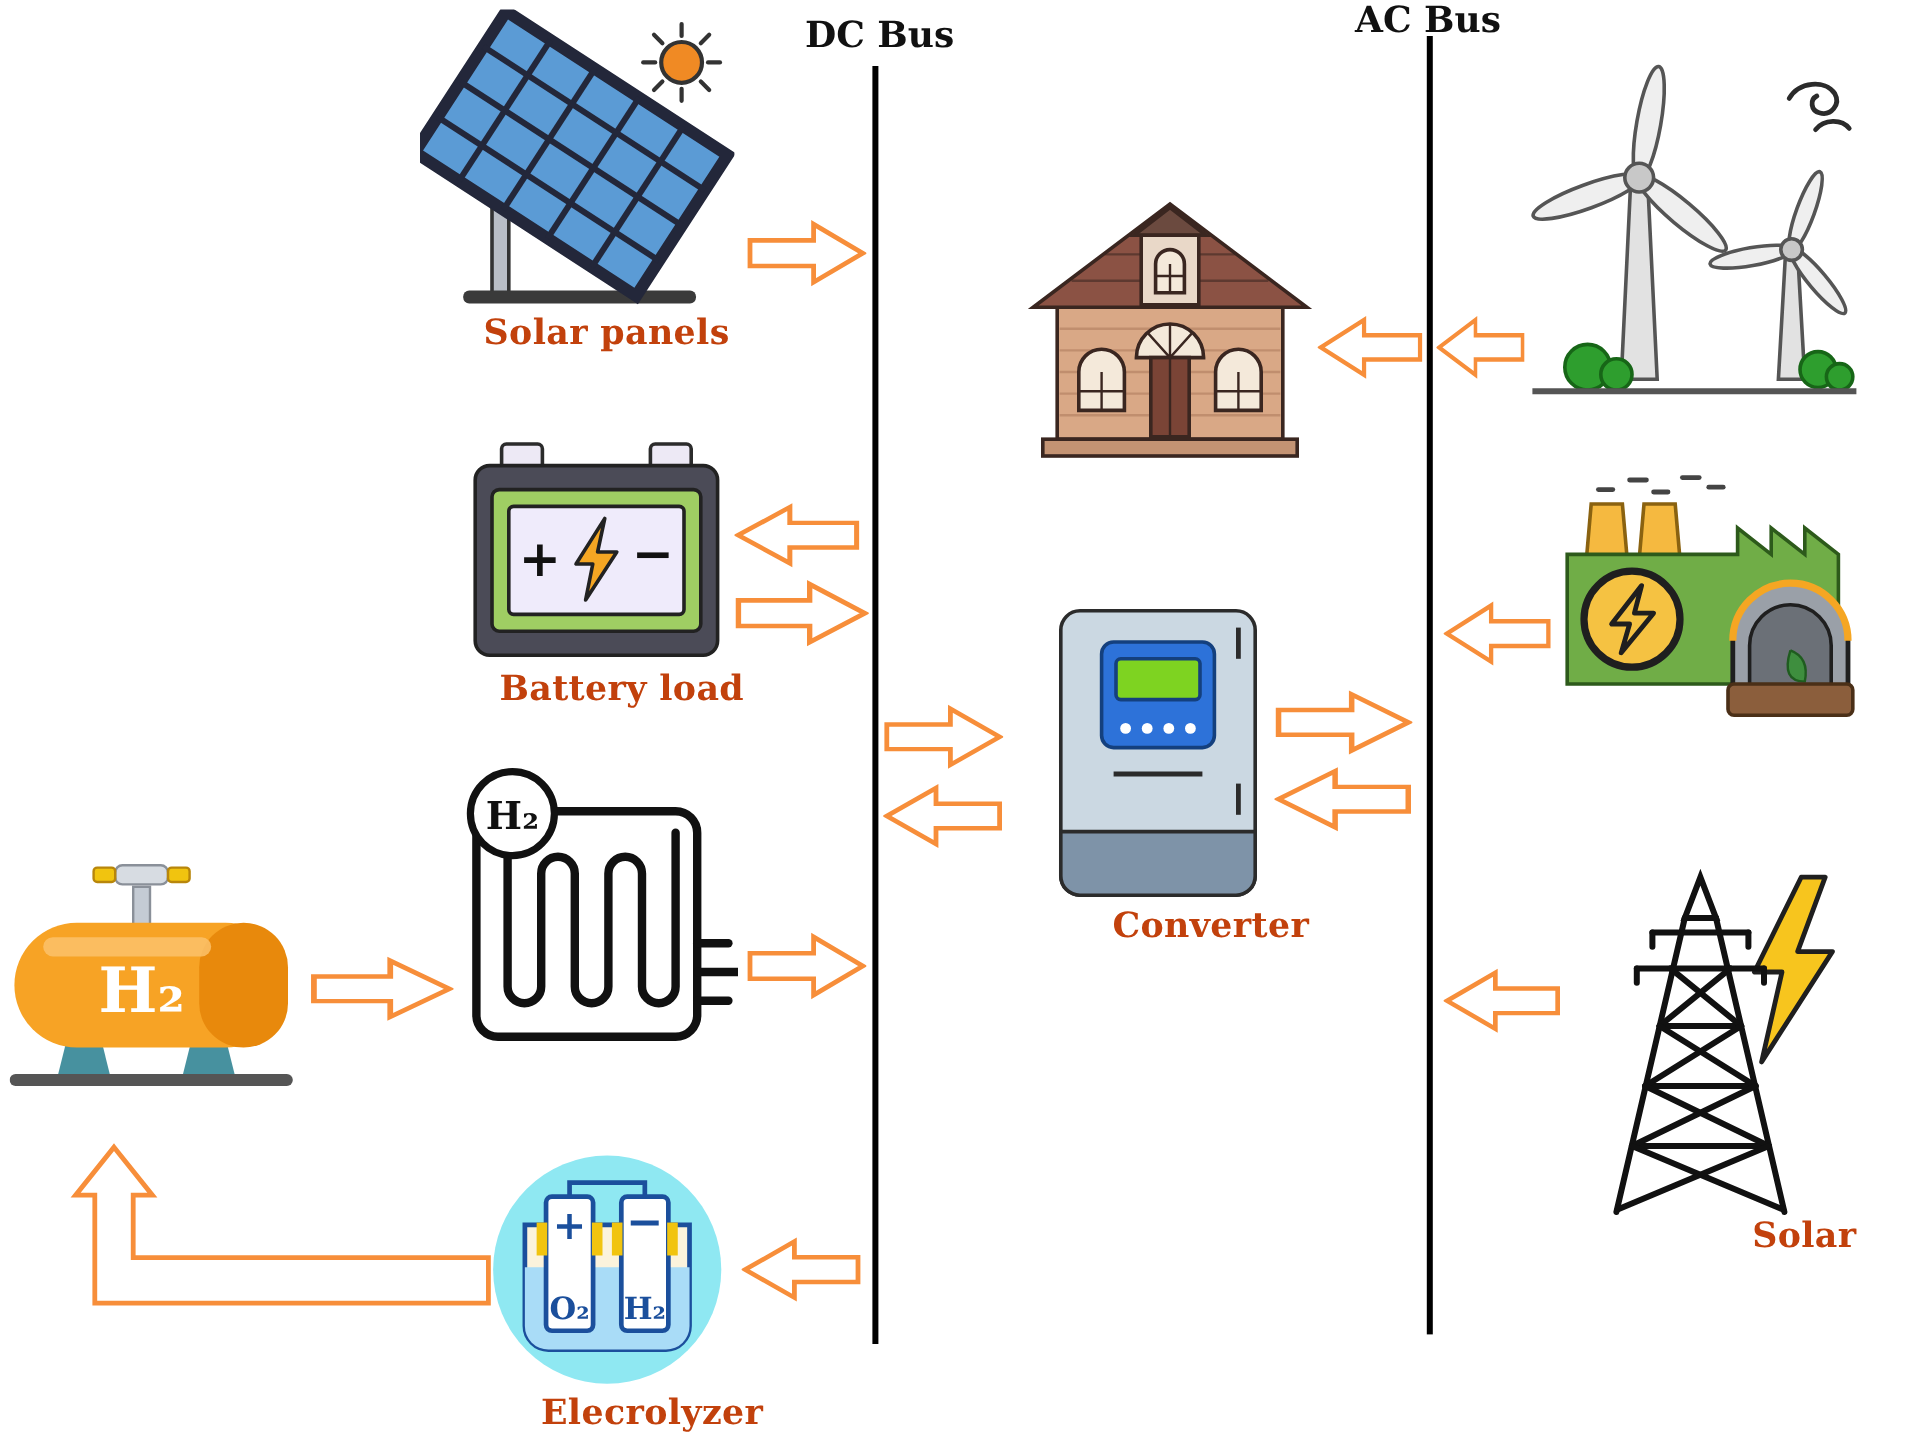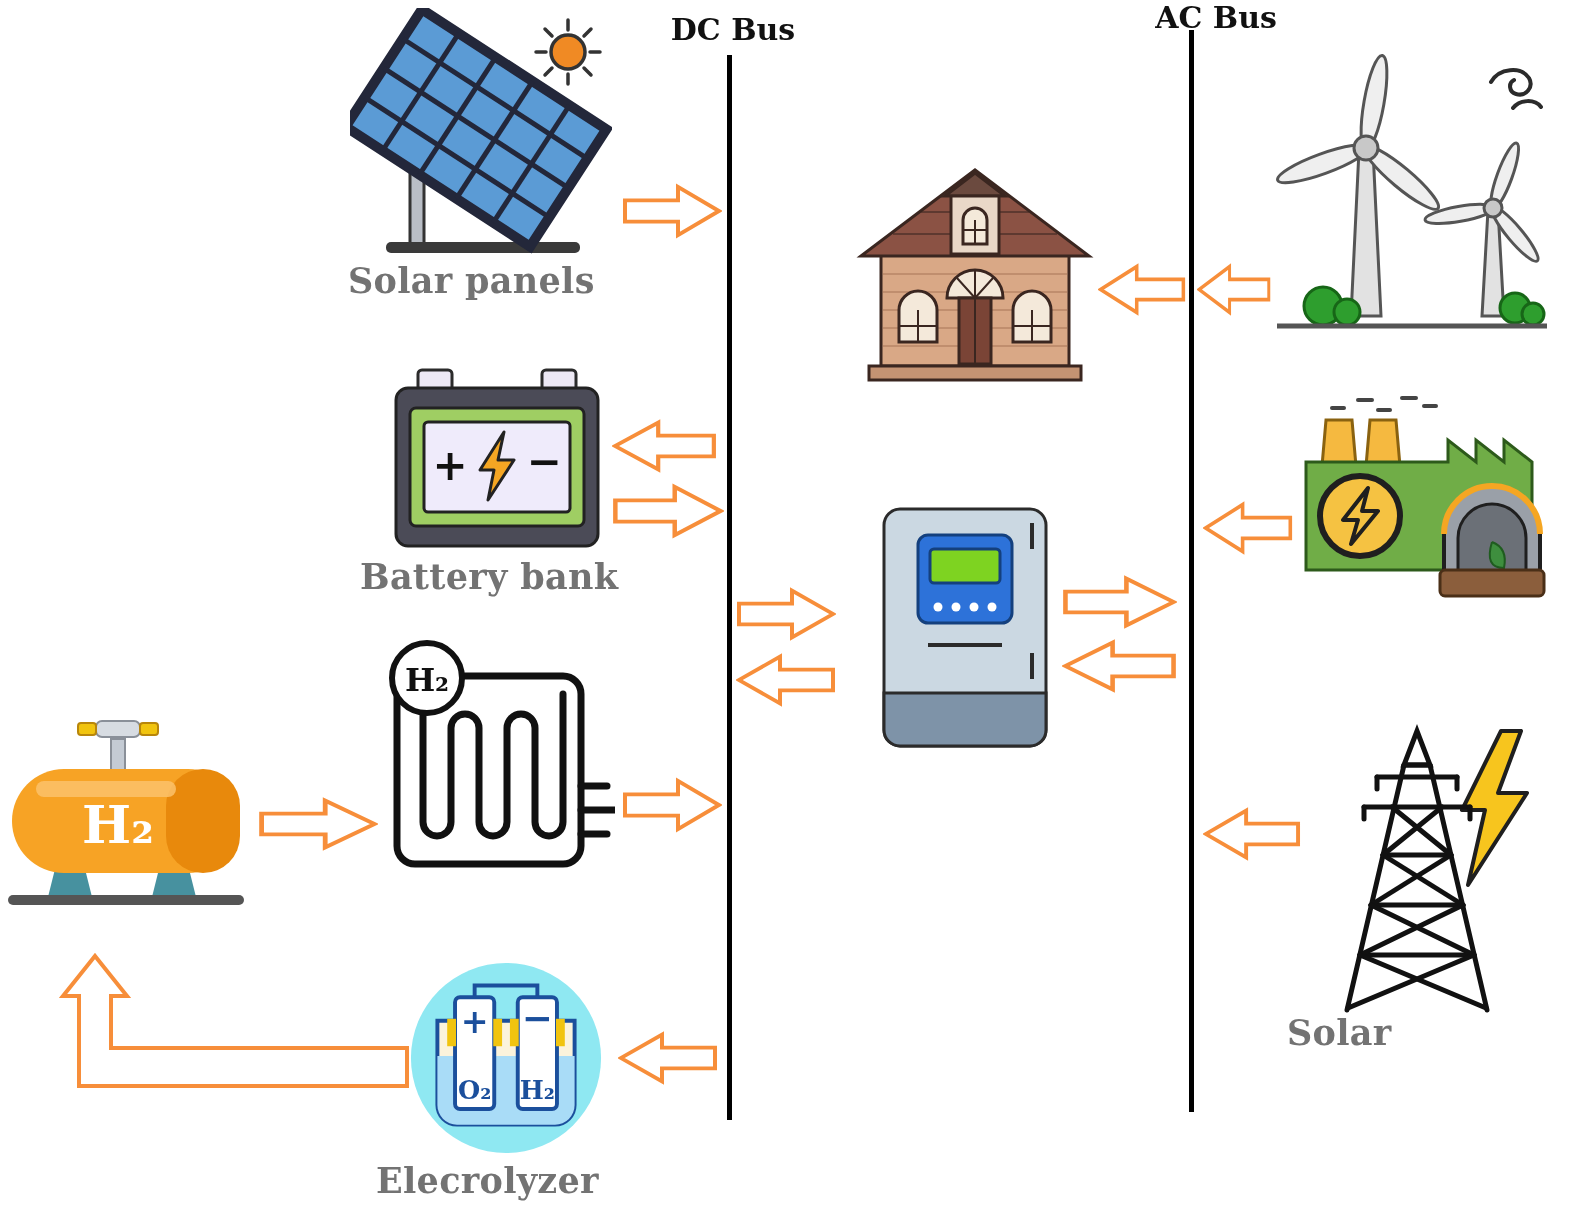--- a/index.html
+++ b/index.html
@@ -1,42 +1,42 @@
 <!DOCTYPE html>
 <html><head>
 <meta charset="utf-8">
 <style>
   html,body{margin:0;padding:0;background:#ffffff;}
   #canvas{position:relative;width:1589px;height:1208px;background:#ffffff;overflow:hidden;
           font-family:"DejaVu Serif",serif;padding-left:20px;}
   .abs{position:absolute;}
   .bus-line{position:absolute;width:5px;background:#000;}
   .bus-label{position:absolute;font-weight:700;font-size:30px;color:#111;text-align:center;}
-  .node-label{position:absolute;font-weight:700;font-size:35px;color:#737373;text-align:left;letter-spacing:.3px;}
+  .node-label{position:absolute;font-weight:700;font-size:29px;color:#c2410c;text-align:right;letter-spacing:.3px;}
   .arrow{position:absolute;}
   .arrow.left{transform:scaleX(-1);}
   svg text{font-family:"DejaVu Serif",serif;}
 </style>
 </head>
 <body>
 
 <div id="canvas">
 
   <svg width="0" height="0" style="position:absolute" aria-hidden="true">
     <defs>
       <g id="block-arrow">
         <polygon points="3,19 56,19 56,5 97,30 56,55 56,41 3,41" fill="#FFFFFF" stroke="#F78E3A" stroke-width="4" stroke-linejoin="miter"></polygon>
       </g>
     </defs>
   </svg>
 
   <div class="bus-line" style="left:727px;top:55px;height:1065px"></div>
   <div class="bus-line" style="left:1189px;top:30px;height:1082px"></div>
   <div class="bus-label" style="left:653px;top:12px;width:160px">DC Bus</div>
-  <div class="bus-label" style="left:1136px;top:0px;width:160px">AC Bus</div>
+  <div class="bus-label" style="left:1110px;top:0px;width:160px">AC Bus</div>
 
   <svg class="arrow" style="left:622px;top:182px" width="100" height="58" viewBox="0 0 100 60" preserveAspectRatio="none">
       <use href="#block-arrow"></use>
     </svg>
   <svg class="arrow left" style="left:612px;top:418px" width="105" height="56" viewBox="0 0 100 60" preserveAspectRatio="none">
       <use href="#block-arrow"></use>
     </svg>
   <svg class="arrow" style="left:612px;top:482px" width="112" height="58" viewBox="0 0 100 60" preserveAspectRatio="none">
       <use href="#block-arrow"></use>
     </svg>
@@ -110,21 +110,21 @@
   <svg class="abs" style="left:392px;top:368px" width="210" height="182" viewBox="0 0 210 182">
     <rect x="26" y="2" width="34" height="22" rx="4" fill="#EDE9F5" stroke="#2b2b2b" stroke-width="3"></rect>
     <rect x="150" y="2" width="34" height="22" rx="4" fill="#EDE9F5" stroke="#2b2b2b" stroke-width="3"></rect>
     <rect x="4" y="20" width="202" height="158" rx="12" fill="#4B4B57" stroke="#222" stroke-width="3"></rect>
     <rect x="18" y="40" width="174" height="118" rx="6" fill="#9FCE63" stroke="#222" stroke-width="3"></rect>
     <rect x="32" y="54" width="146" height="90" rx="4" fill="#EFEBFB" stroke="#222" stroke-width="3"></rect>
     <text x="58" y="112" text-anchor="middle" font-size="42" font-weight="bold" fill="#111">+</text>
     <text x="152" y="108" text-anchor="middle" font-size="42" font-weight="bold" fill="#111">−</text>
     <polygon points="112,64 88,102 102,102 96,132 122,92 106,92" fill="#F5A623" stroke="#222" stroke-width="3" stroke-linejoin="round"></polygon>
   </svg>
-  <div class="node-label" style="left:360px;top:556px;width:260px">Battery bank</div>
+  <div class="node-label" style="left:360px;top:556px;width:260px">Battery load</div>
 
   <svg class="abs" style="left:383px;top:636px" width="232" height="242" viewBox="0 0 232 242">
     <g fill="none" stroke="#111" stroke-width="7" stroke-linecap="round">
       <rect x="14" y="40" width="184" height="188" rx="18" fill="#fff"></rect>
       <path d="M40,58 V186 a14,14 0 0 0 28,0 V92 a14,14 0 0 1 28,0 V186 a14,14 0 0 0 28,0 V92 a14,14 0 0 1 28,0 V186 a14,14 0 0 0 28,0 V58"></path>
       <path d="M198,150 h26"></path>
         <path d="M198,174 h34"></path>
         <path d="M198,198 h26"></path>
     </g>
     <circle cx="44" cy="42" r="35" fill="#fff" stroke="#111" stroke-width="6"></circle>
@@ -197,20 +197,21 @@
     <rect x="38" y="30" width="94" height="88" rx="10" fill="#2D72D9" stroke="#14407e" stroke-width="3"></rect>
     <rect x="50" y="44" width="70" height="34" rx="4" fill="#7ED321" stroke="#14407e" stroke-width="3"></rect>
     <circle cx="58" cy="102" r="4.5" fill="#fff"></circle>
       <circle cx="76" cy="102" r="4.5" fill="#fff"></circle>
     <circle cx="94" cy="102" r="4.5" fill="#fff"></circle>
       <circle cx="112" cy="102" r="4.5" fill="#fff"></circle>
     <line x1="48" y1="140" x2="122" y2="140" stroke="#2b2b2b" stroke-width="4"></line>
     <line x1="152" y1="18" x2="152" y2="44" stroke="#2b2b2b" stroke-width="4"></line>
     <line x1="152" y1="148" x2="152" y2="174" stroke="#2b2b2b" stroke-width="4"></line>
   </svg>
+  <div class="node-label" style="left:831px;top:754px;width:260px">Converter</div>
 
   <svg class="abs" style="left:1265px;top:48px" width="290" height="288" viewBox="0 0 290 288">
     <path d="M226,34 c8,-14 30,-16 38,-4 c5,9 -3,19 -13,16 c-7,-2 -8,-11 -2,-14" fill="none" stroke="#2b2b2b" stroke-width="4" stroke-linecap="round"></path>
     <path d="M248,60 c7,-9 22,-9 28,-1" fill="none" stroke="#2b2b2b" stroke-width="4" stroke-linecap="round"></path>
     <polygon points="223,162 233,162 239,268 217,268" fill="#E2E2E2" stroke="#555" stroke-width="3"></polygon>
     <g>
       <g transform="rotate(20,228,160)">
           <ellipse cx="228" cy="126" rx="7.5" ry="35" fill="#EFEFEF" stroke="#555" stroke-width="3"></ellipse>
         </g>
       <g transform="rotate(140,228,160)">

